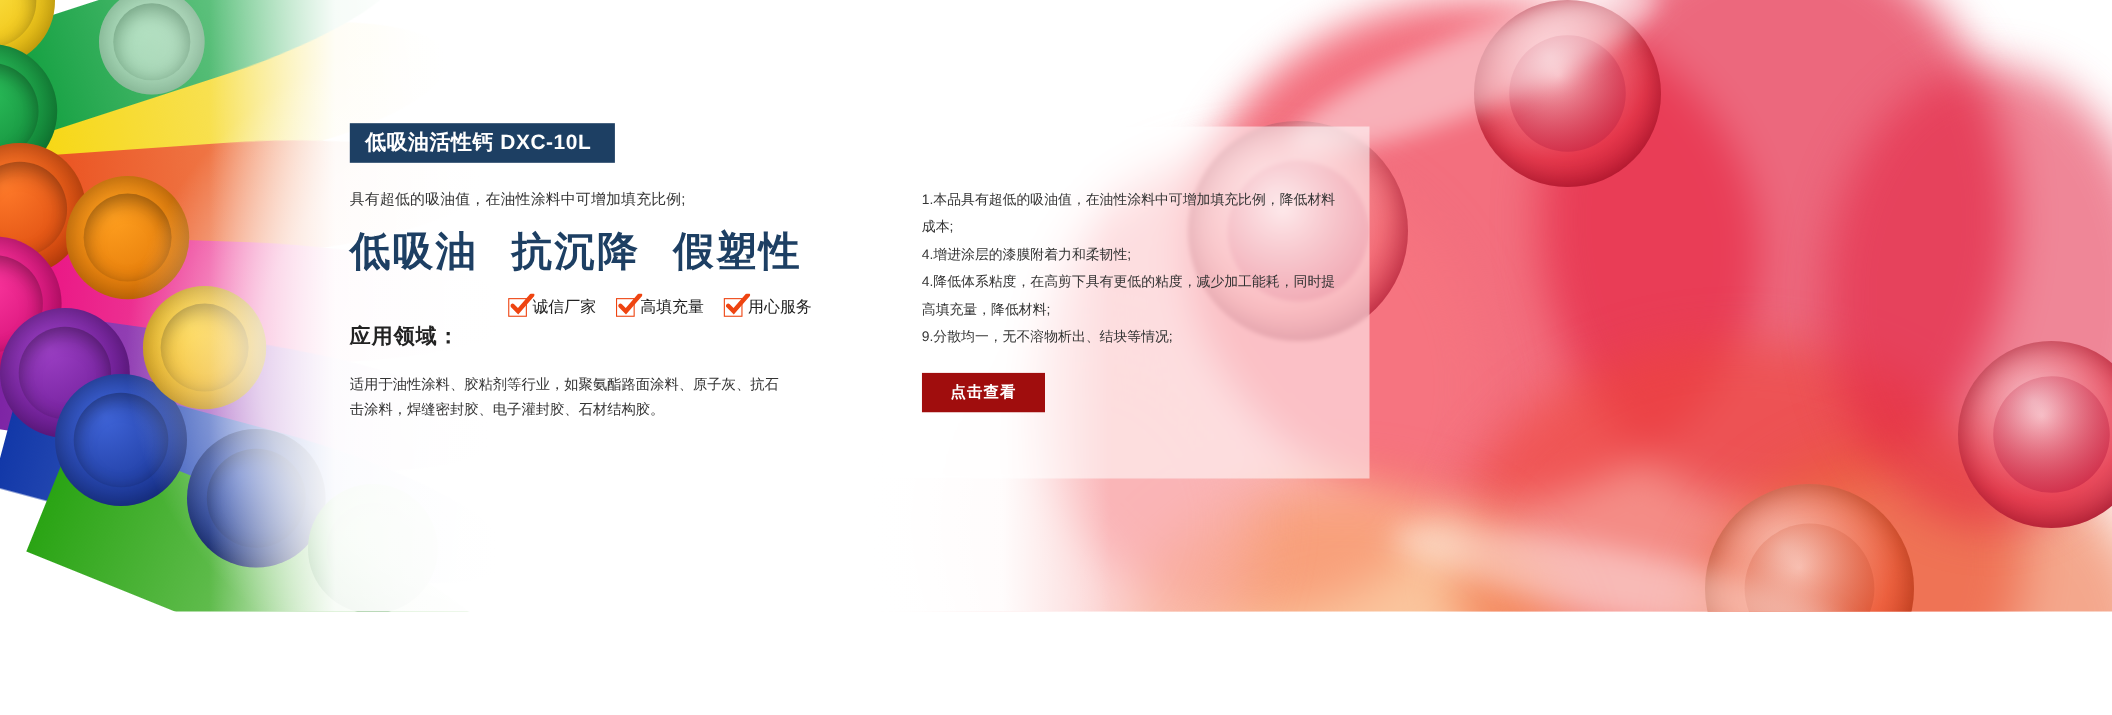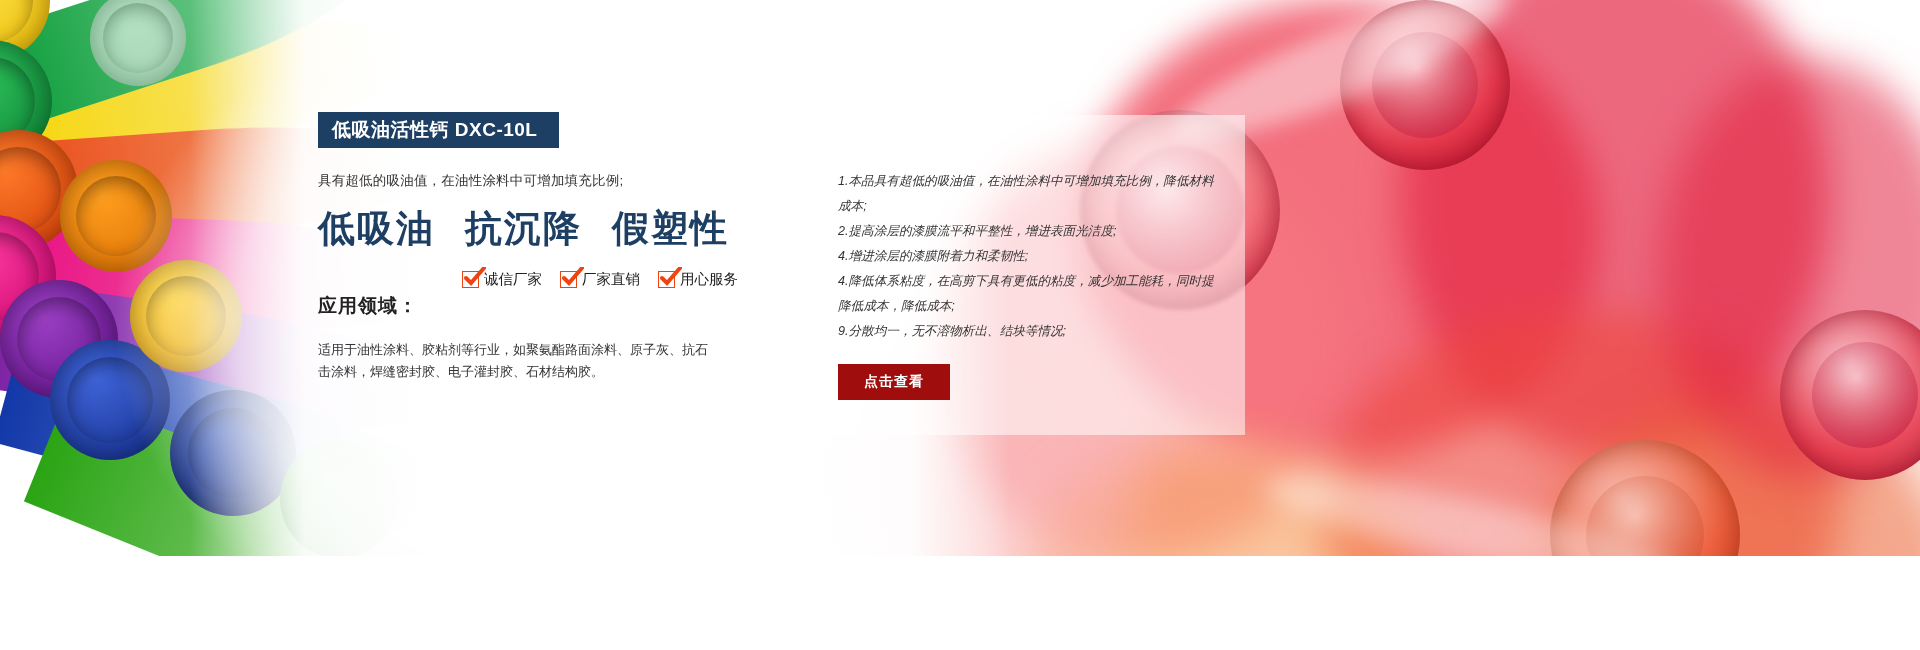--- a/index.html
+++ b/index.html
@@ -45,21 +45,21 @@
   .chkbox svg{position:absolute;left:1px;top:-5px;}
   .apptitle{margin-top:4px;font-size:19px;font-weight:bold;color:#222;letter-spacing:1px;}
   .appbody{margin-top:20px;font-size:13px;line-height:22px;color:#333;width:400px;}
 
   
   .card{position:absolute;left:805px;top:115px;width:440px;height:320px;
       background:rgba(255,255,255,.55);backdrop-filter:blur(2px);}
   .card-inner{position:absolute;left:838px;top:145px;width:392px;}
   .card-title{font-size:20px;font-weight:bold;color:#222;letter-spacing:2px;}
   .card-list{margin-top:24px;font-size:12.6px;line-height:25px;color:#333;}
-  .card-list div{white-space:nowrap;font-style:italic;}
+  .card-list div{white-space:nowrap;}
   .cta{margin-top:20px;display:inline-block;background:#a00d0d;color:#fff;
       font-size:14px;font-weight:bold;letter-spacing:1px;padding:9px 26px;border:0;cursor:pointer;}
 </style>
 </head>
 <body>
 
 <div class="stage">
 
   <div class="bg-layer">
 
@@ -133,43 +133,42 @@
             </svg>
         </span>
         <span>诚信厂家</span>
       </div>
       <div class="chk">
         <span class="chkbox">
           <svg width="22" height="22" viewBox="0 0 22 22">
               <path d="M2 11 L7 16 L20 1" stroke="#ee4411" stroke-width="4" fill="none" stroke-linecap="round"></path>
             </svg>
         </span>
-        <span>厂家直销</span>
+        <span>高填充量</span>
       </div>
       <div class="chk">
         <span class="chkbox">
           <svg width="22" height="22" viewBox="0 0 22 22">
               <path d="M2 11 L7 16 L20 1" stroke="#ee4411" stroke-width="4" fill="none" stroke-linecap="round"></path>
             </svg>
         </span>
         <span>用心服务</span>
       </div>
     </div>
 
     <div class="apptitle">应用领域：</div>
     <div class="appbody">适用于油性涂料、胶粘剂等行业，如聚氨酯路面涂料、原子灰、抗石击涂料，焊缝密封胶、电子灌封胶、石材结构胶。</div>
   </div>
 
   <div class="card"></div>
   <div class="card-inner">
     <div class="card-list">
       <div>1.本品具有超低的吸油值，在油性涂料中可增加填充比例，降低材料</div>
       <div>成本;</div>
-      <div>2.提高涂层的漆膜流平和平整性，增进表面光洁度;</div>
       <div>4.增进涂层的漆膜附着力和柔韧性;</div>
       <div>4.降低体系粘度，在高剪下具有更低的粘度，减少加工能耗，同时提</div>
-      <div>降低成本，降低成本;</div>
+      <div>高填充量，降低材料;</div>
       <div>9.分散均一，无不溶物析出、结块等情况;</div>
     </div>
     <button class="cta">点击查看</button>
   </div>
 
 </div>
 
 </body></html>

